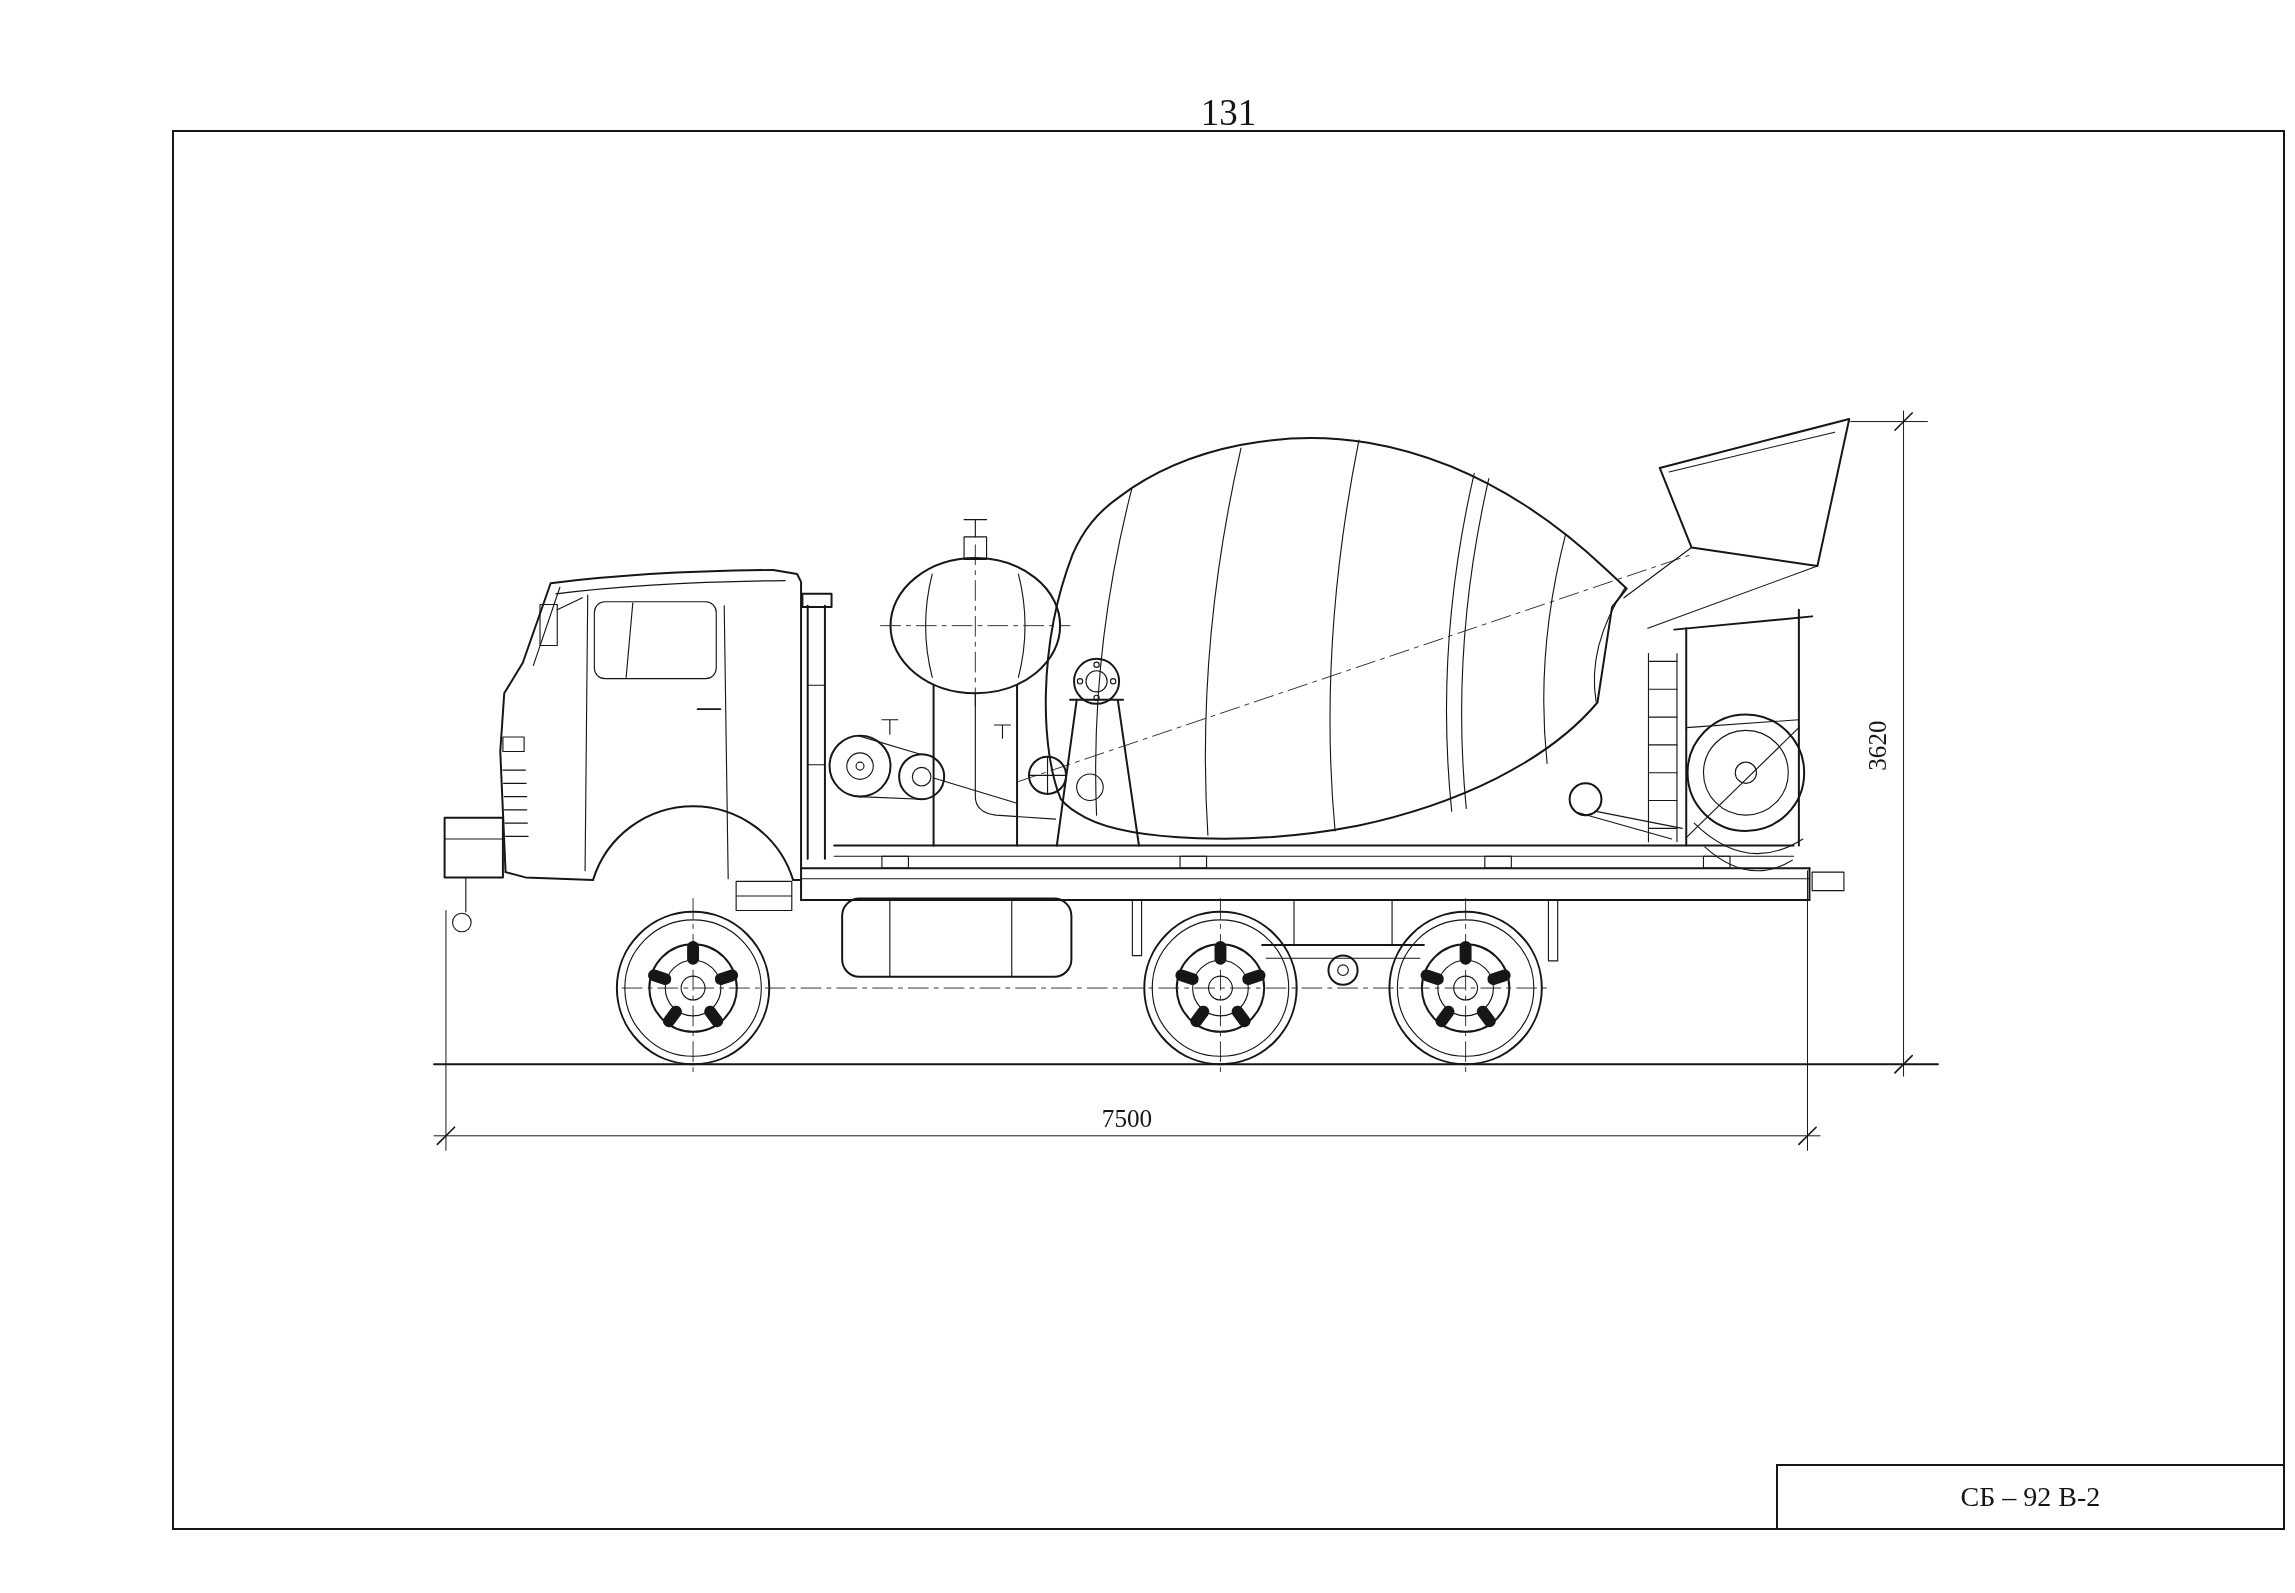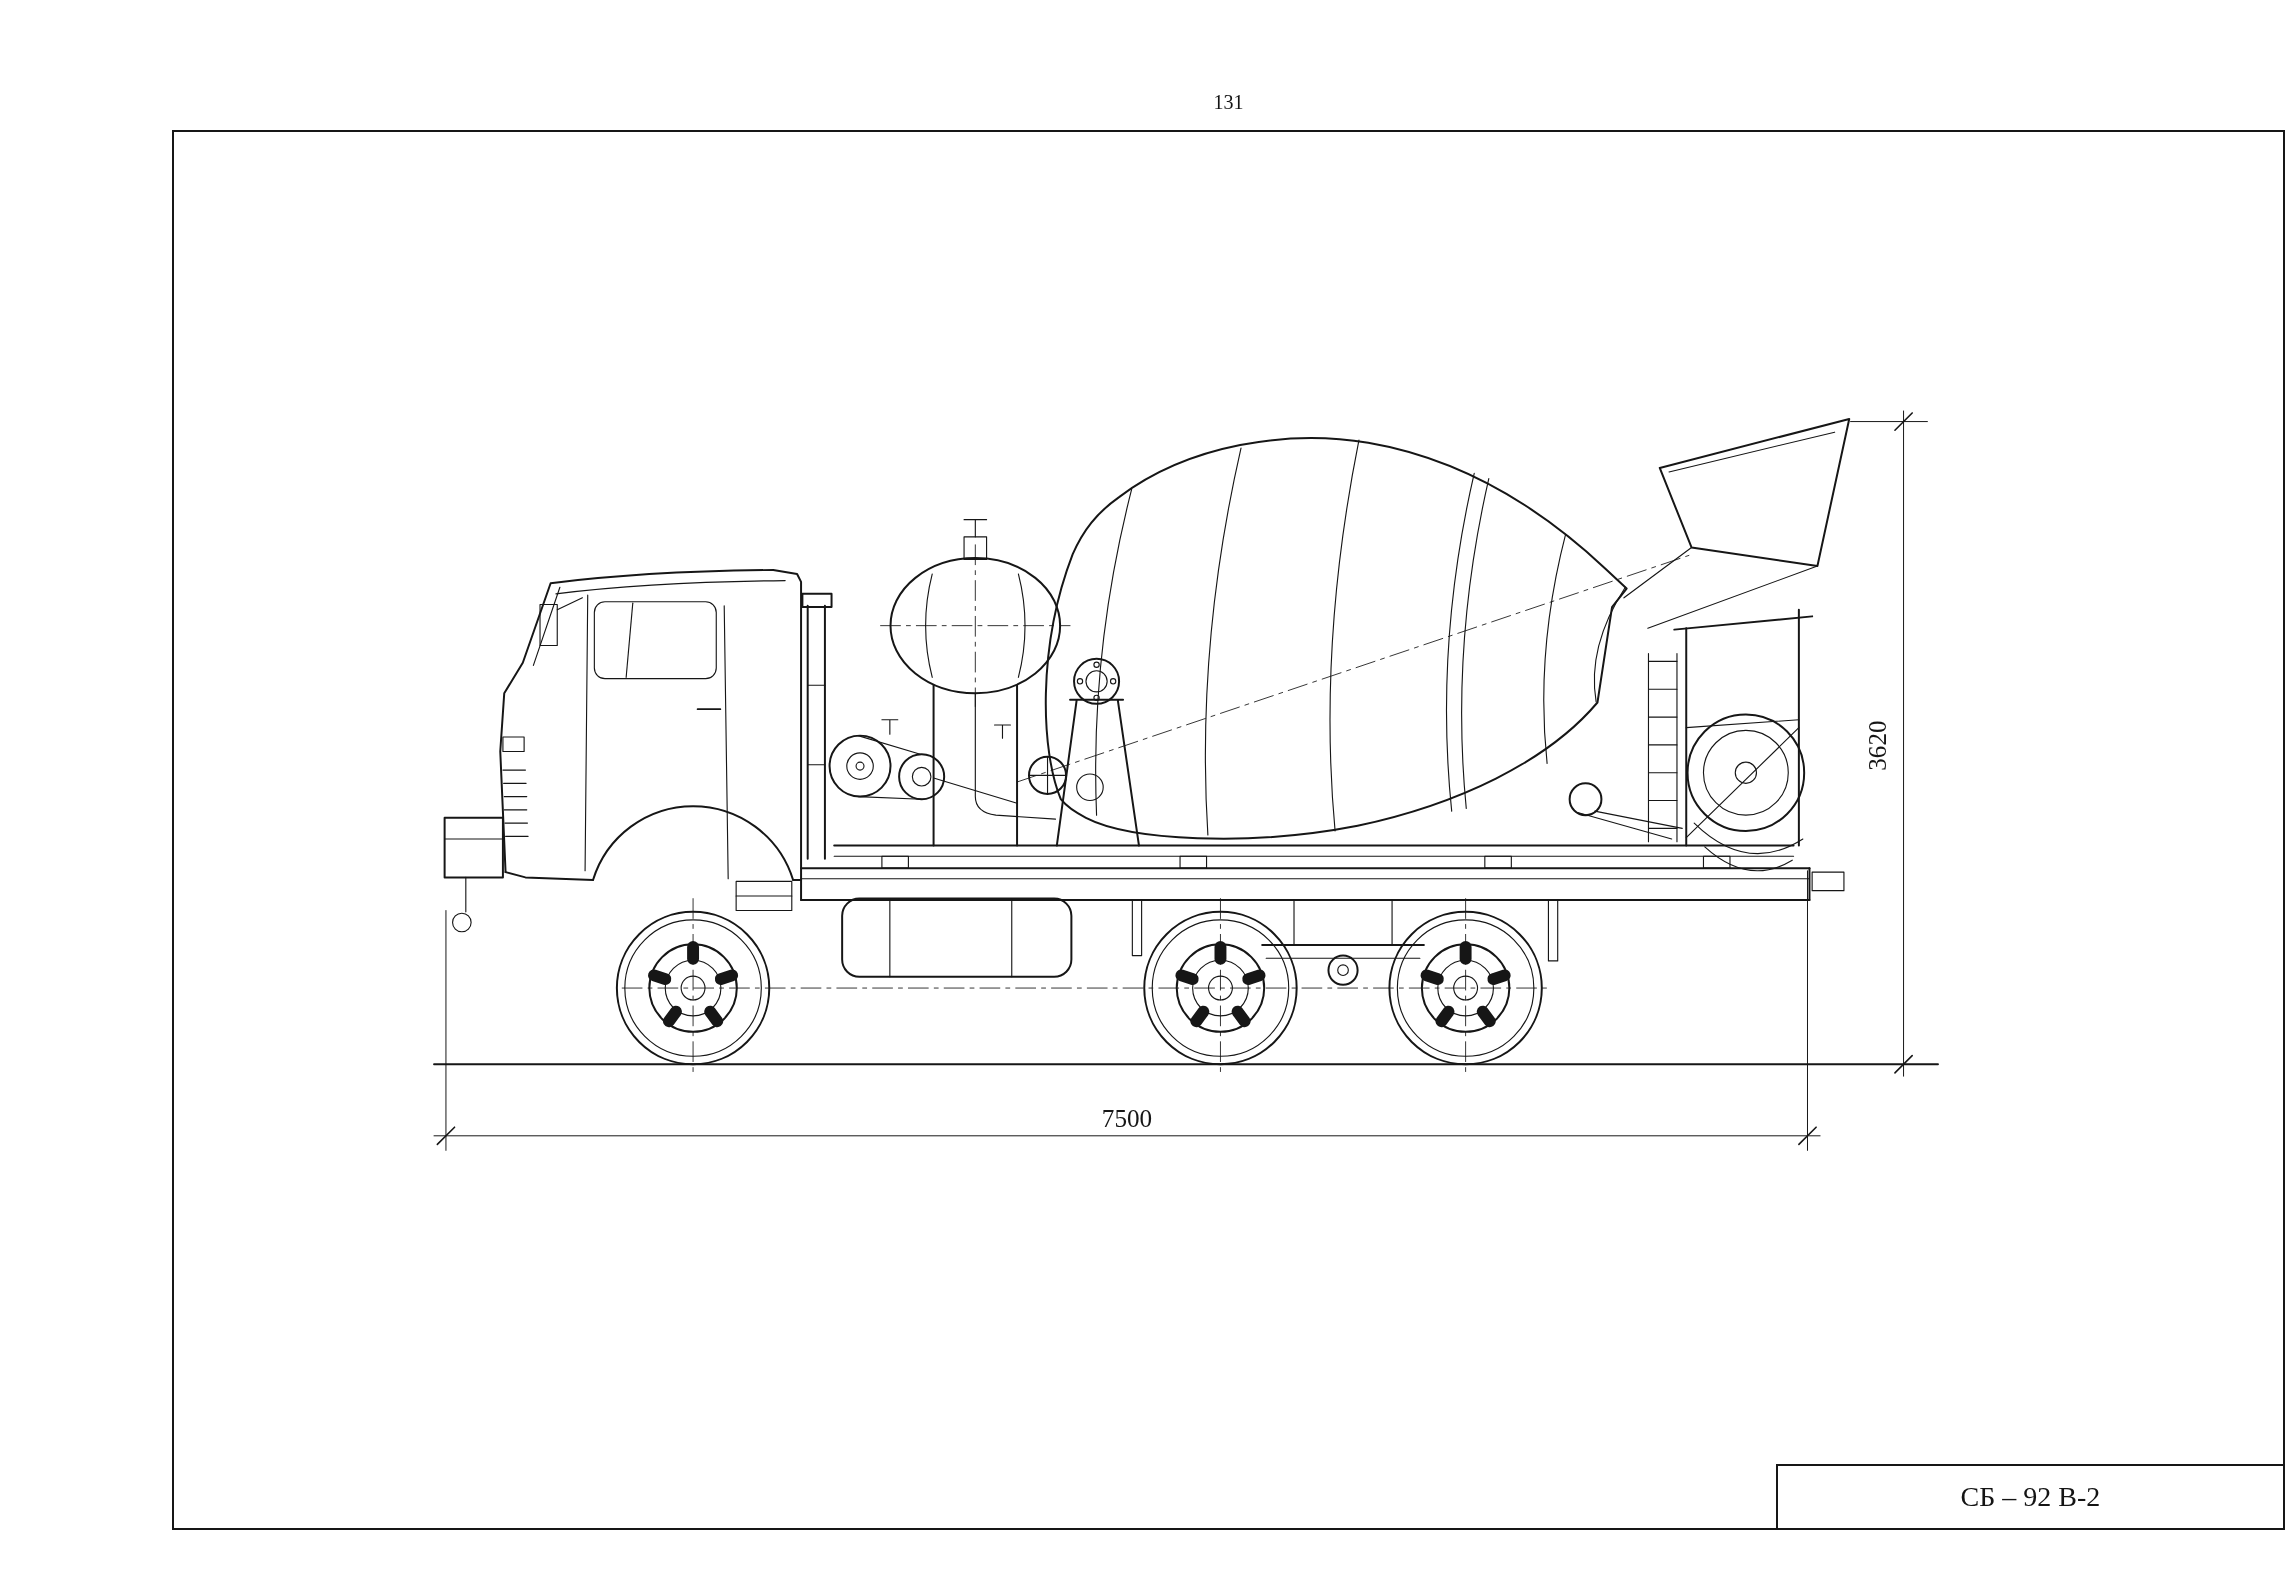--- a/index.html
+++ b/index.html
@@ -2,21 +2,21 @@
 <html style="font-size:10.6px"><head>
 <meta charset="utf-8">
 <style>
   html,body{margin:0;padding:0;}
   body{
     width:2295px;height:1593px;position:relative;background:#ffffff;
     font-family:"Liberation Serif", serif;color:#141414;
   }
   .page-number{
     position:absolute;top:91px;left:172px;width:2113px;
-    text-align:center;font-size:20px;
+    text-align:center;font-size:37px;
   }
   .frame{
     position:absolute;left:172px;top:130px;width:2113px;height:1400px;
     border:2.6px solid #161616;box-sizing:border-box;background:#fff;
   }
   #truck-svg{
     position:absolute;left:252px;top:275px;
     stroke:#161616;fill:none;stroke-width:3;
     stroke-linecap:round;stroke-linejoin:round;
   }

